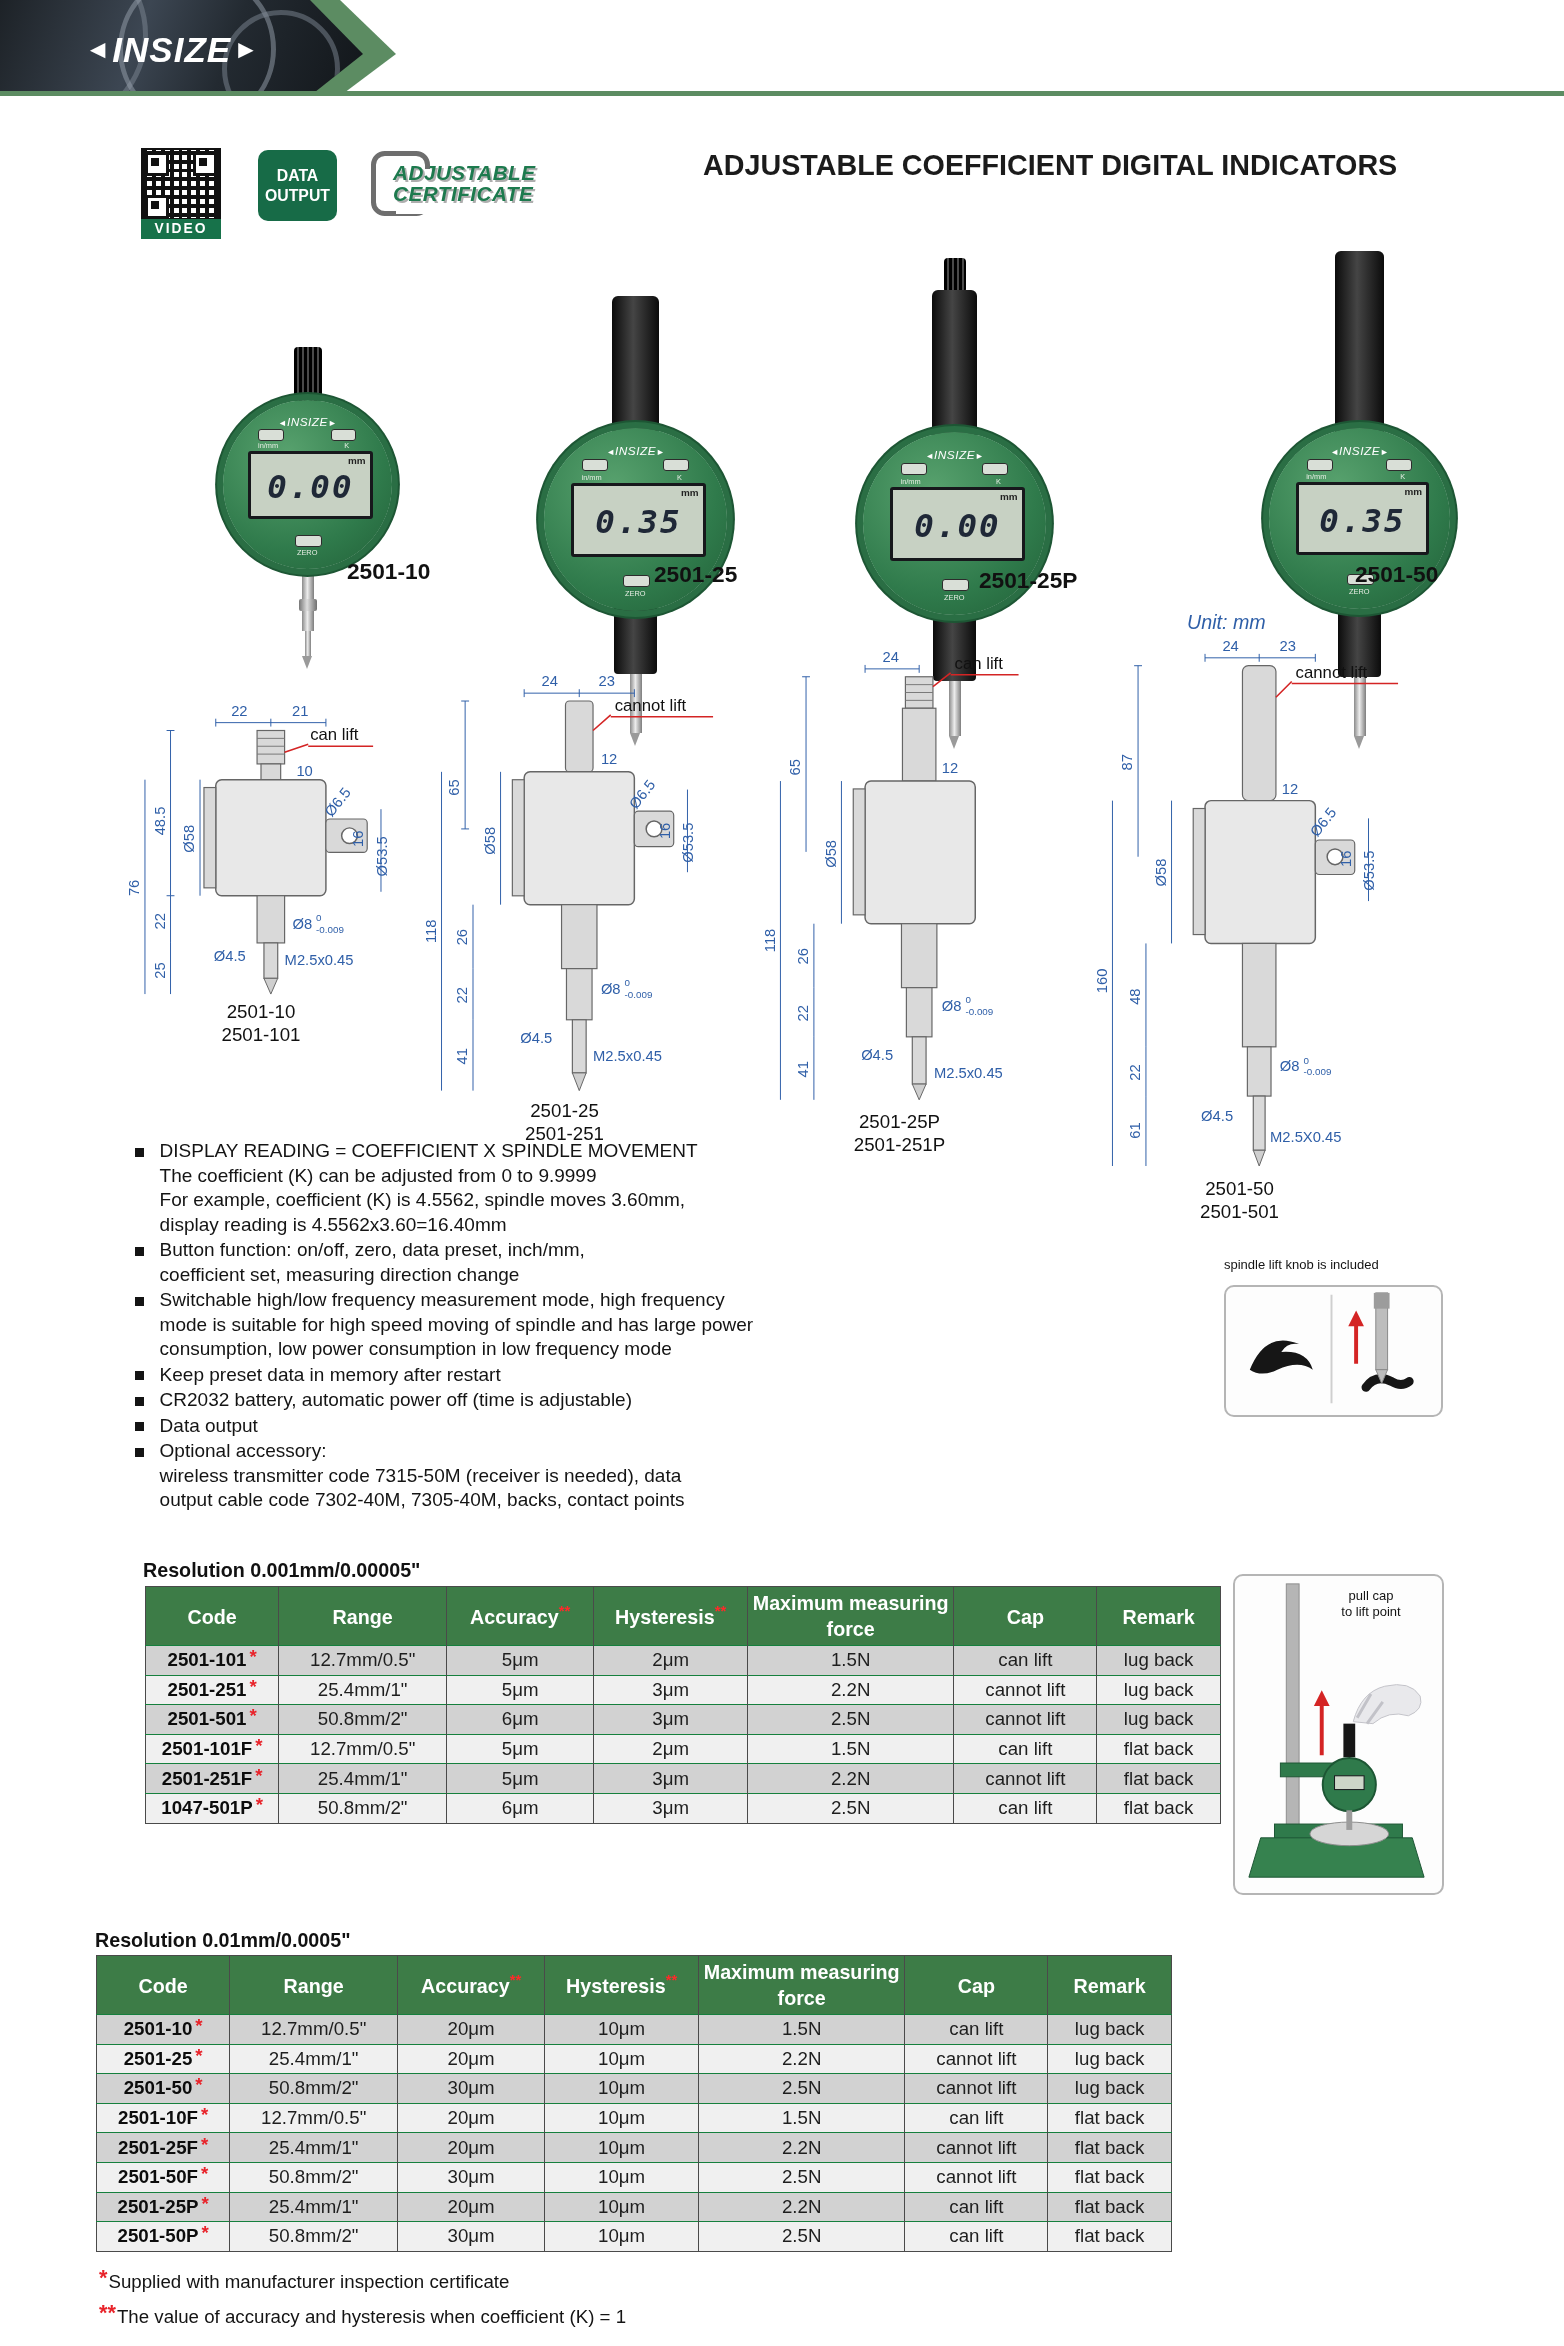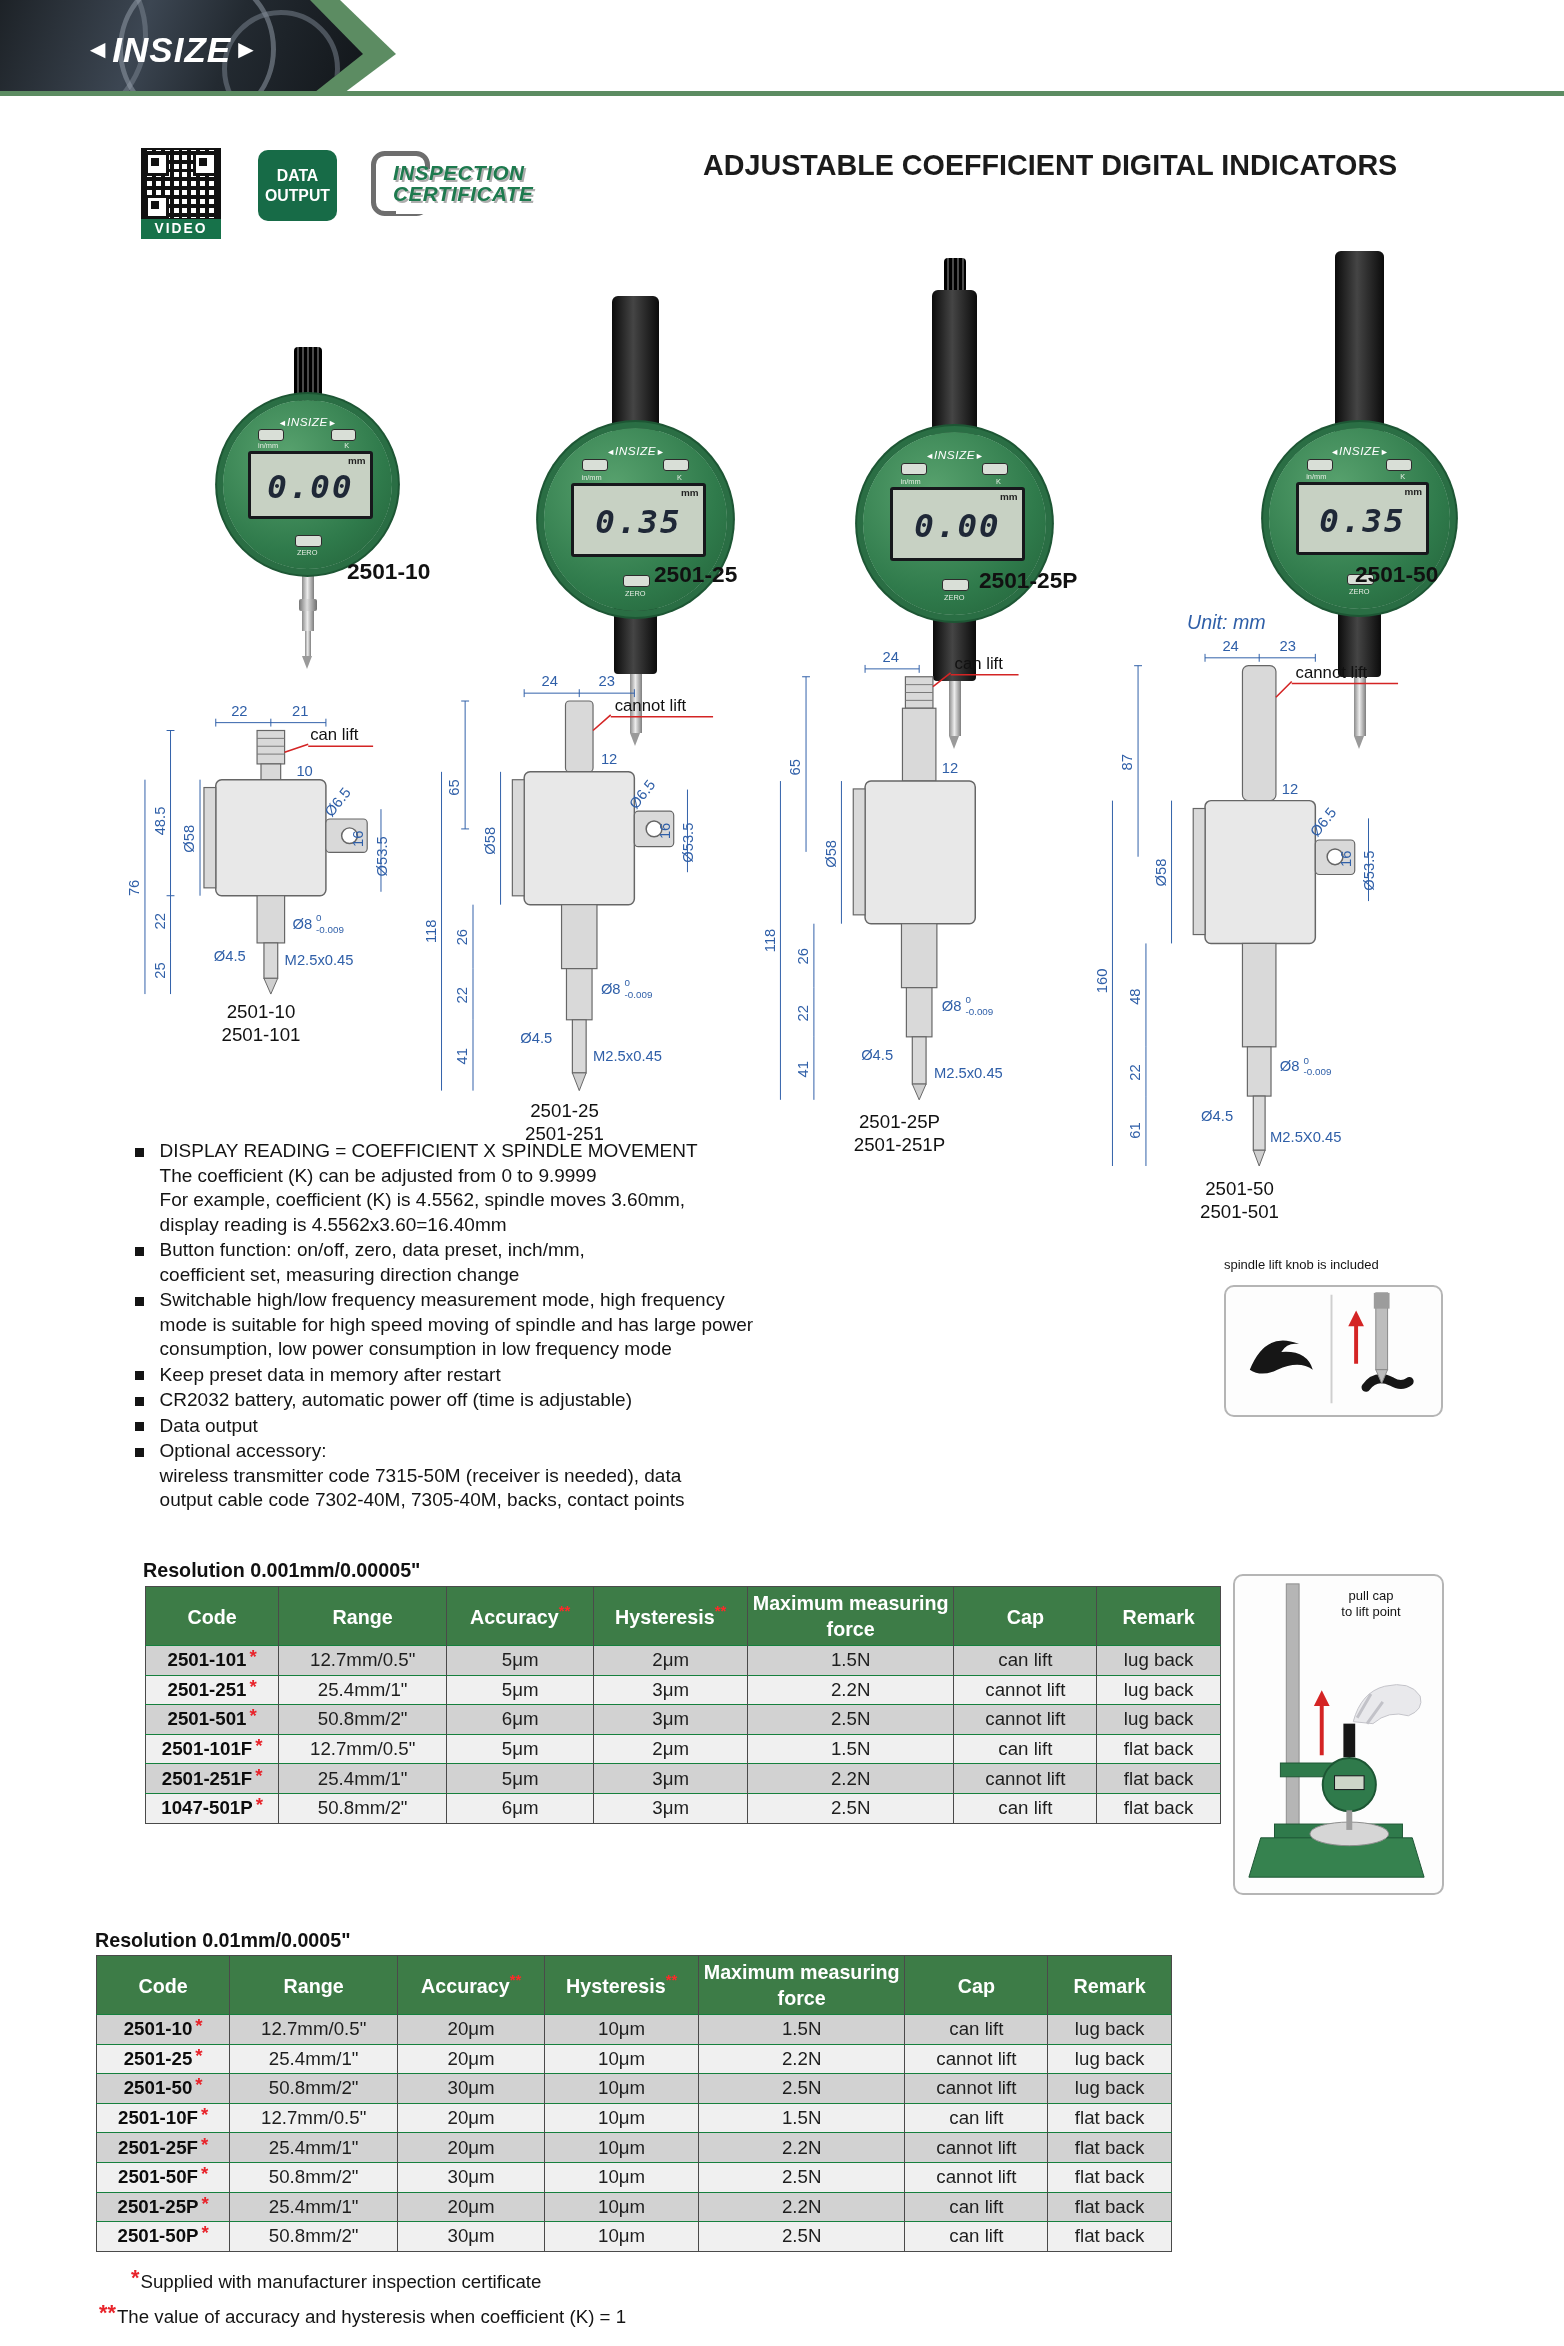--- a/index.html
+++ b/index.html
@@ -126,21 +126,21 @@
     <div class="finder" style="left:2px;bottom:2px;"></div>
   </div>
   <div class="qr-caption">VIDEO</div>
   <div class="badge-do">
     <span>DATA</span>
     <span>OUTPUT</span>
   </div>
   <div class="cert-bracket"></div>
   <div class="cert-mask"></div>
   <div class="cert-text">
-    <div>INSPECTION</div>
+    <div>ADJUSTABLE</div>
     <div>CERTIFICATE</div>
   </div>
   <div class="page-title">ADJUSTABLE COEFFICIENT DIGITAL INDICATORS</div>
 
   <div class="product" style="left:219px;top:347px;width:177px;height:335px;">
     <div class="p-knurl" style="left:75px;top:0;width:27.6px;height:55px;"></div>
     <div class="p-stem" style="left:83px;top:223px;width:11.8px;height:61px;"></div>
     <div class="p-collar" style="left:80px;top:252px;width:17.7px;height:11.8px;"></div>
     <div class="p-stem" style="left:86px;top:284px;width:5.9px;height:25.6px;"></div>
     <div class="p-tip" style="left:83px;top:309px;"></div>
@@ -620,21 +620,21 @@
           <td>50.8mm/2"</td>
           <td>30μm</td>
           <td>10μm</td>
           <td>2.5N</td>
           <td>can lift</td>
           <td>flat back</td>
         </tr>
       </tbody>
   </table>
 
-  <div class="footnote" style="left:99px;top:2268px;margin-left:32px;">
+  <div class="footnote" style="left:99px;top:2268px;">
     <span class="mark">*</span><span>Supplied with manufacturer inspection certificate</span>
   </div>
   <div class="footnote" style="left:99px;top:2303px;">
     <span class="mark">**</span><span>The value of accuracy and hysteresis when coefficient (K) = 1</span>
   </div>
 
 </div>
 
 
 </body></html>

